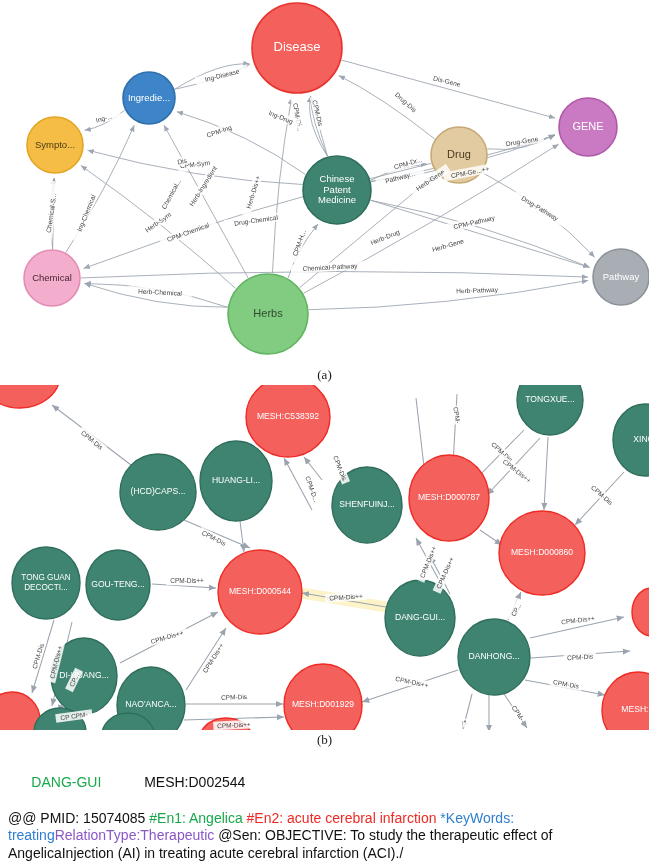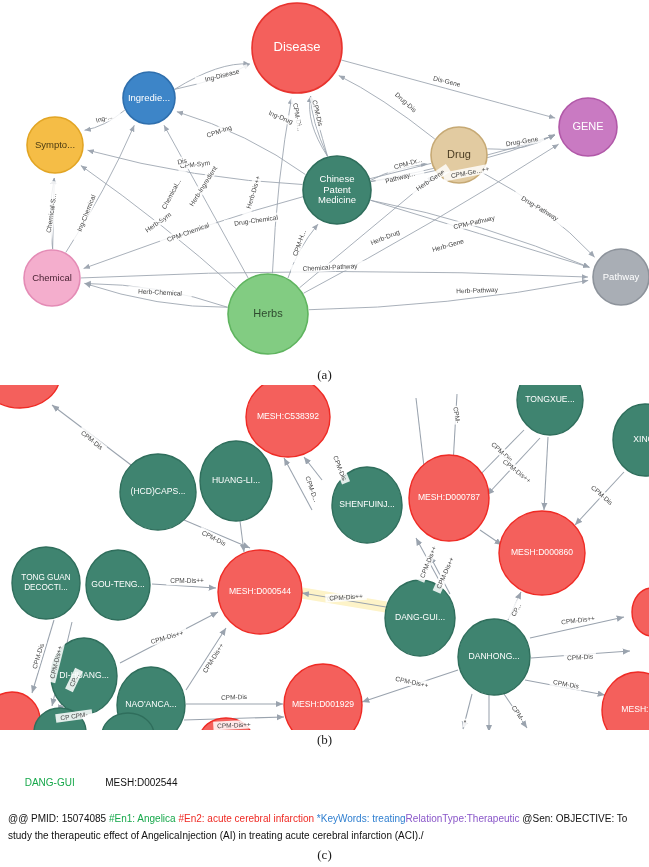--- a/index.html
+++ b/index.html
@@ -50,21 +50,21 @@
     text-anchor: middle;
   }
 
   
   #panel-c {
     position: relative;
     width: 649px;
     padding: 6px 8px 0 8px;
     box-sizing: border-box;
     font-family: "Liberation Sans", sans-serif;
-    font-size: 10px;
+    font-size: 14px;
     line-height: 17.5px;
     color: #111111;
   }
   #panel-c .row1 { white-space: pre; }
   .tok-green  { color: #17a84b; }
   .tok-red    { color: #ef2a24; }
   .tok-blue   { color: #2f7fd0; }
   .tok-purple { color: #8a57c9; }
   .tok-black  { color: #111111; }
   .text-body { margin-top: 1px; }

